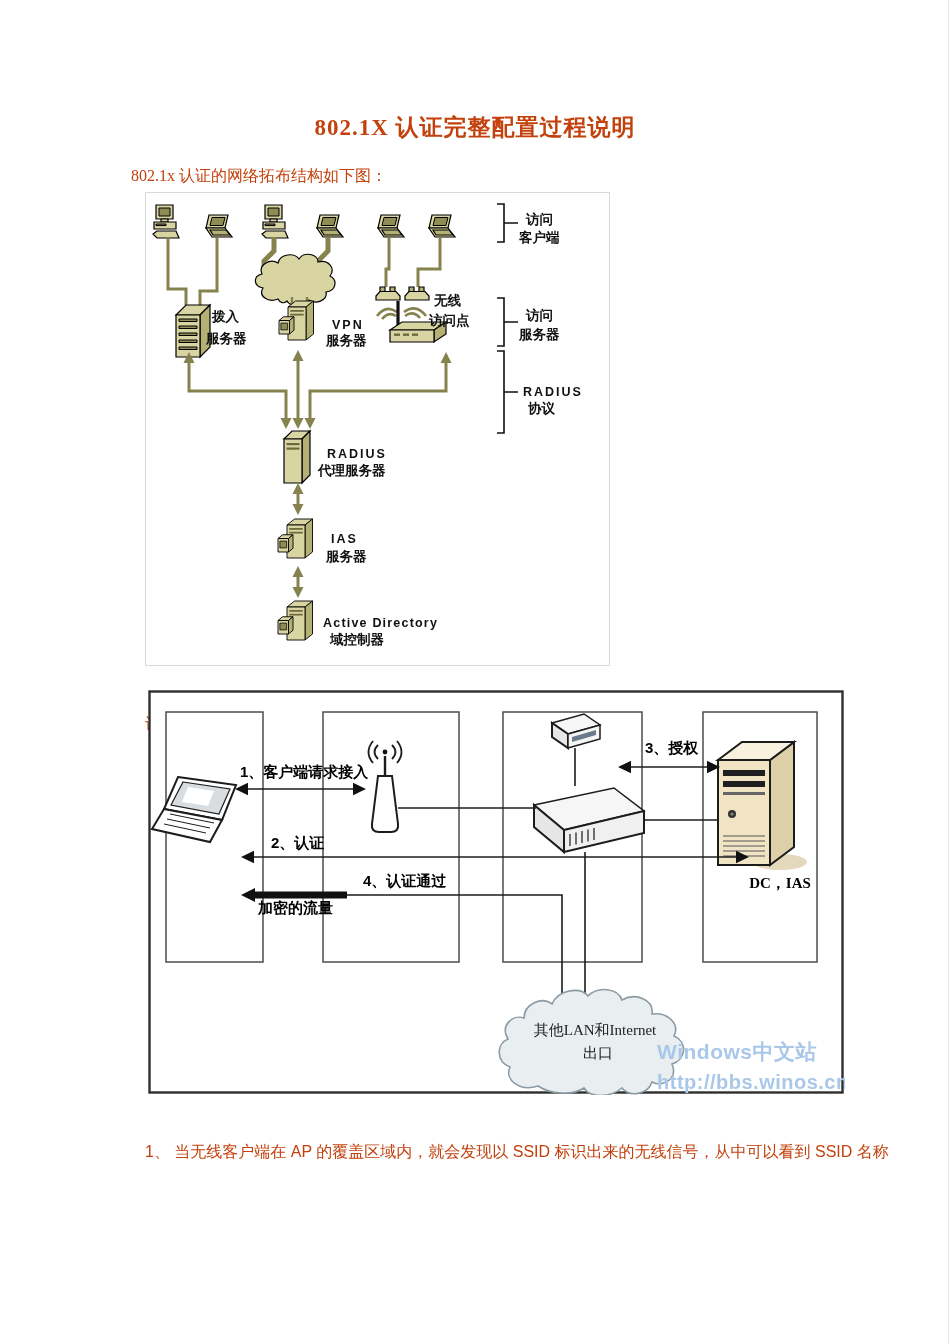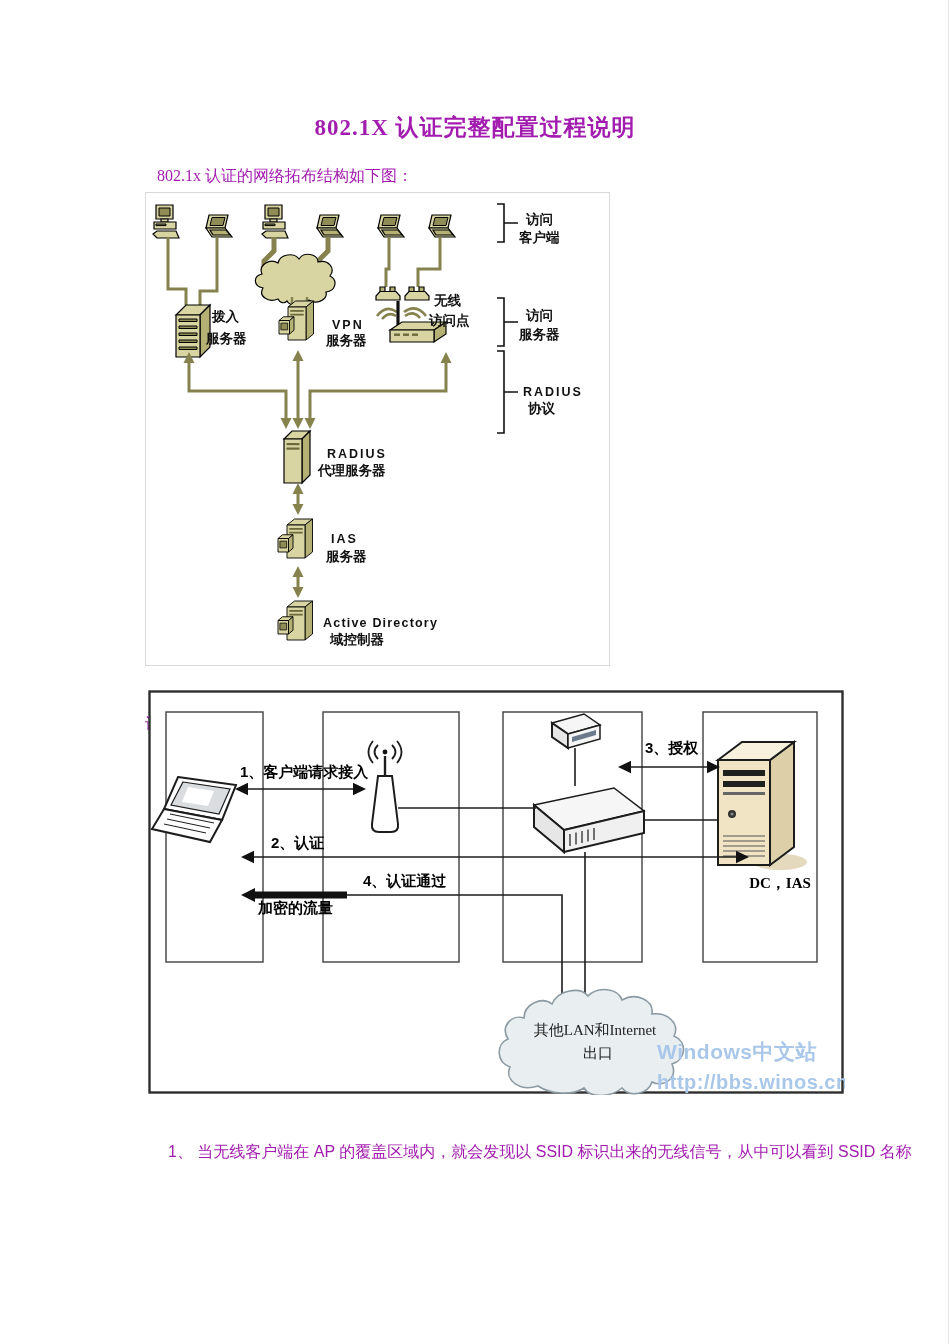--- a/index.html
+++ b/index.html
@@ -1,27 +1,27 @@
 <!DOCTYPE html>
 <html><head>
 <meta charset="utf-8">
 <style>
   html,body{margin:0;padding:0;background:#fff;}
   .page{position:relative;width:950px;height:1344px;background:#fff;overflow:hidden;
-        font-family:"Liberation Serif",serif;color:#a21caf;}
+        font-family:"Liberation Serif",serif;color:#c2410c;}
   .page-edge{position:absolute;right:1px;top:0;width:1px;height:100%;background:#e7e7e7;}
   .doc-title{position:absolute;left:0;top:112px;width:950px;text-align:center;
              font-size:23px;font-weight:bold;letter-spacing:1px;}
-  .intro{position:absolute;left:157px;top:166px;font-size:16px;}
+  .intro{position:absolute;left:131px;top:166px;font-size:16px;}
   .sec-label{position:absolute;left:145px;top:666px;font-size:16px;margin-top:48px;}
   .d1{position:absolute;left:145px;top:192px;width:463px;height:472px;
       border:1px solid #d9d9d9;background:#fff;}
   .d2{position:absolute;left:148px;top:690px;width:697px;height:405px;}
   .body-text{position:absolute;left:145px;top:1139px;width:675px;
-             font-family:"Liberation Sans",sans-serif;font-size:16px;line-height:26px;margin-left:23px;}
+             font-family:"Liberation Sans",sans-serif;font-size:16px;line-height:26px;}
   .body-text div{white-space:nowrap;}
   
   .ol{stroke:#85824e;stroke-width:3;fill:none;}
   .ol2{stroke:#85824e;stroke-width:2.4;fill:none;}
   .bolt{stroke:#85824e;stroke-width:5;fill:none;stroke-linejoin:miter;}
   .f1{fill:#d9d5a2;stroke:#000;stroke-width:1.2;}
   .f2{fill:#b5b174;stroke:#000;stroke-width:1.2;}
   .f3{fill:#8f8c55;stroke:#000;stroke-width:1;}
   .fd{fill:#6d6a3c;stroke:none;}
   .ohead{fill:#85824e;stroke:none;}

